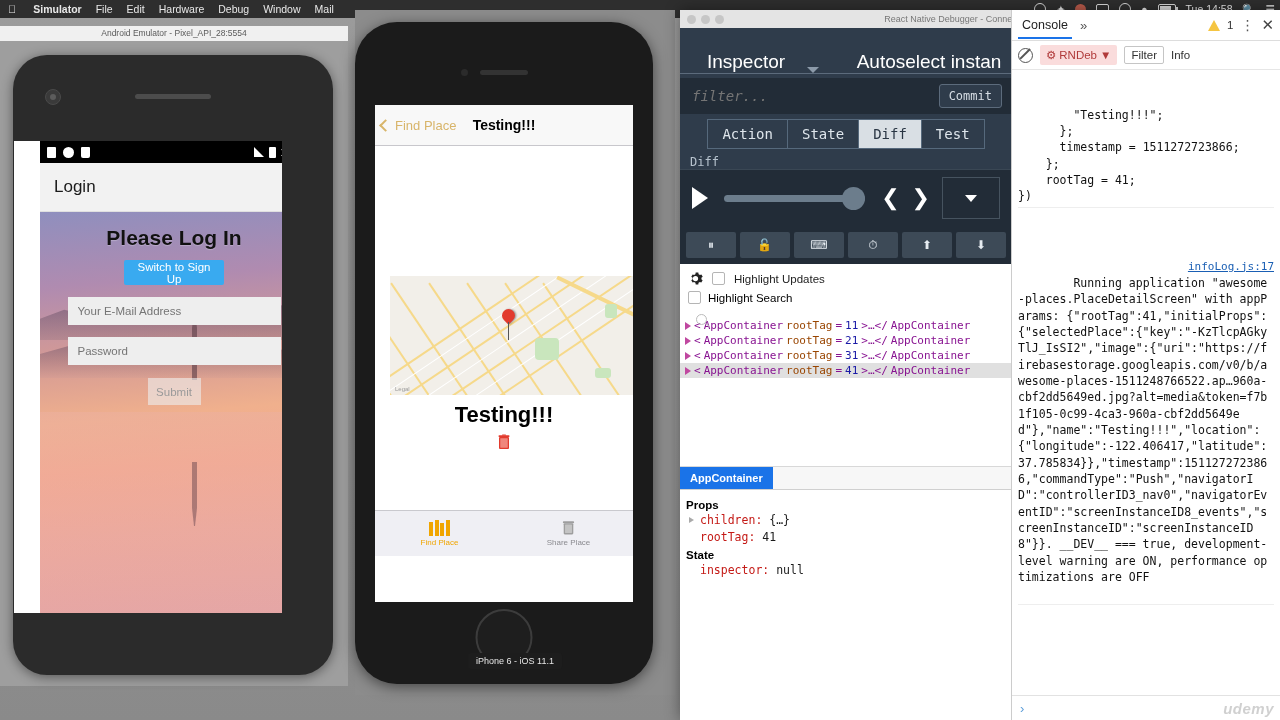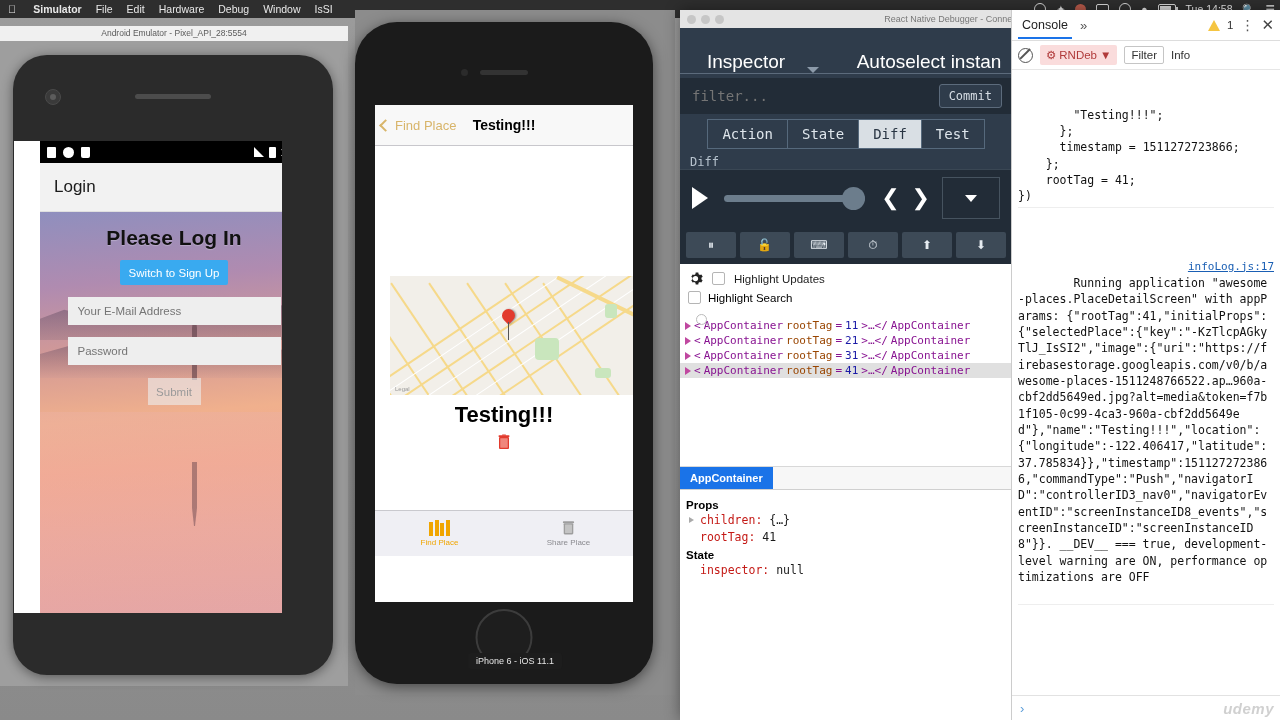--- a/index.html
+++ b/index.html
@@ -125,21 +125,21 @@
   }
   .and-water {
     position: absolute; left: 0; top: 200px; width: 100%; height: 202px;
     background: linear-gradient(180deg, rgba(236,176,160,.55), rgba(233,160,160,.25));
   }
   .and-h1 {
     position: relative; text-align: center; font-size: 21px; font-weight: bold;
     color: #111; padding-top: 14px; text-shadow: 0 1px 1px rgba(255,255,255,.25);
   }
   .and-btn {
-    position: relative; display: block; margin: 10px auto 0; width: 108px; height: 25px;
+    position: relative; display: block; margin: 10px auto 0; width: 100px; height: 25px;
     background: #39aaf0; color: #fff; border: none; border-radius: 2px;
     font-size: 11.5px; cursor: pointer;
   }
   .and-input {
     position: relative; display: block; margin: 12px auto 0; width: 213px; height: 28px;
     background: #eee; border: none; color: #8a8a8a; font-size: 11.5px;
     padding: 0 10px; box-sizing: border-box;
   }
   .and-submit {
     position: relative; display: block; margin: 13px auto 0; width: 53px; height: 27px;
@@ -282,21 +282,21 @@
   .rh-caret {
     width: 0;height: 0;border-left: 6px solid transparent;border-right: 6px solid transparent;
     border-top: 6px solid #8c9aa9; margin-left: 22px;
   }
   .redux-filterbar {
     height: 36px; background: #222c37; display: flex; align-items: center;
     padding: 0 10px; gap: 8px;
   }
   .redux-filter {
     flex: 1; background: transparent; border: none; color: #bef264;
-    font-family: "DejaVu Sans Mono", monospace; font-size: 14px; outline: none;
+    font-family: "DejaVu Sans Mono", monospace; font-size: 14px; outline: none; font-style: italic;
   }
   .commit-btn {
     background: #2f3c4b; color: #d6dde4; border: 1px solid #5c6b7c;
     border-radius: 3px; font-family: "DejaVu Sans Mono", monospace;
     font-size: 12px; padding: 4px 9px; cursor: pointer;
   }
   .redux-tabs {
     height: 40px; background: #2f3c4b; display: flex; align-items: center;
     justify-content: center; gap: 0;
   }
@@ -461,21 +461,21 @@
 <div id="root">
 
   <div class="menubar">
     <span class="apple"></span>
     <span class="mitem bold">Simulator</span>
     <span class="mitem">File</span>
     <span class="mitem">Edit</span>
     <span class="mitem">Hardware</span>
     <span class="mitem">Debug</span>
     <span class="mitem">Window</span>
-    <span class="mitem">IsSI</span>
+    <span class="mitem">Mail</span>
     <span class="spacer"></span>
     <span class="ritem">
         <span class="tray-circle"></span>
       </span>
     <span class="ritem">✦</span>
     <span class="ritem">
         <span class="tray-ico" style="background:#b85a4a"></span>
       </span>
     <span class="ritem">
         <span class="tray-box"></span>

